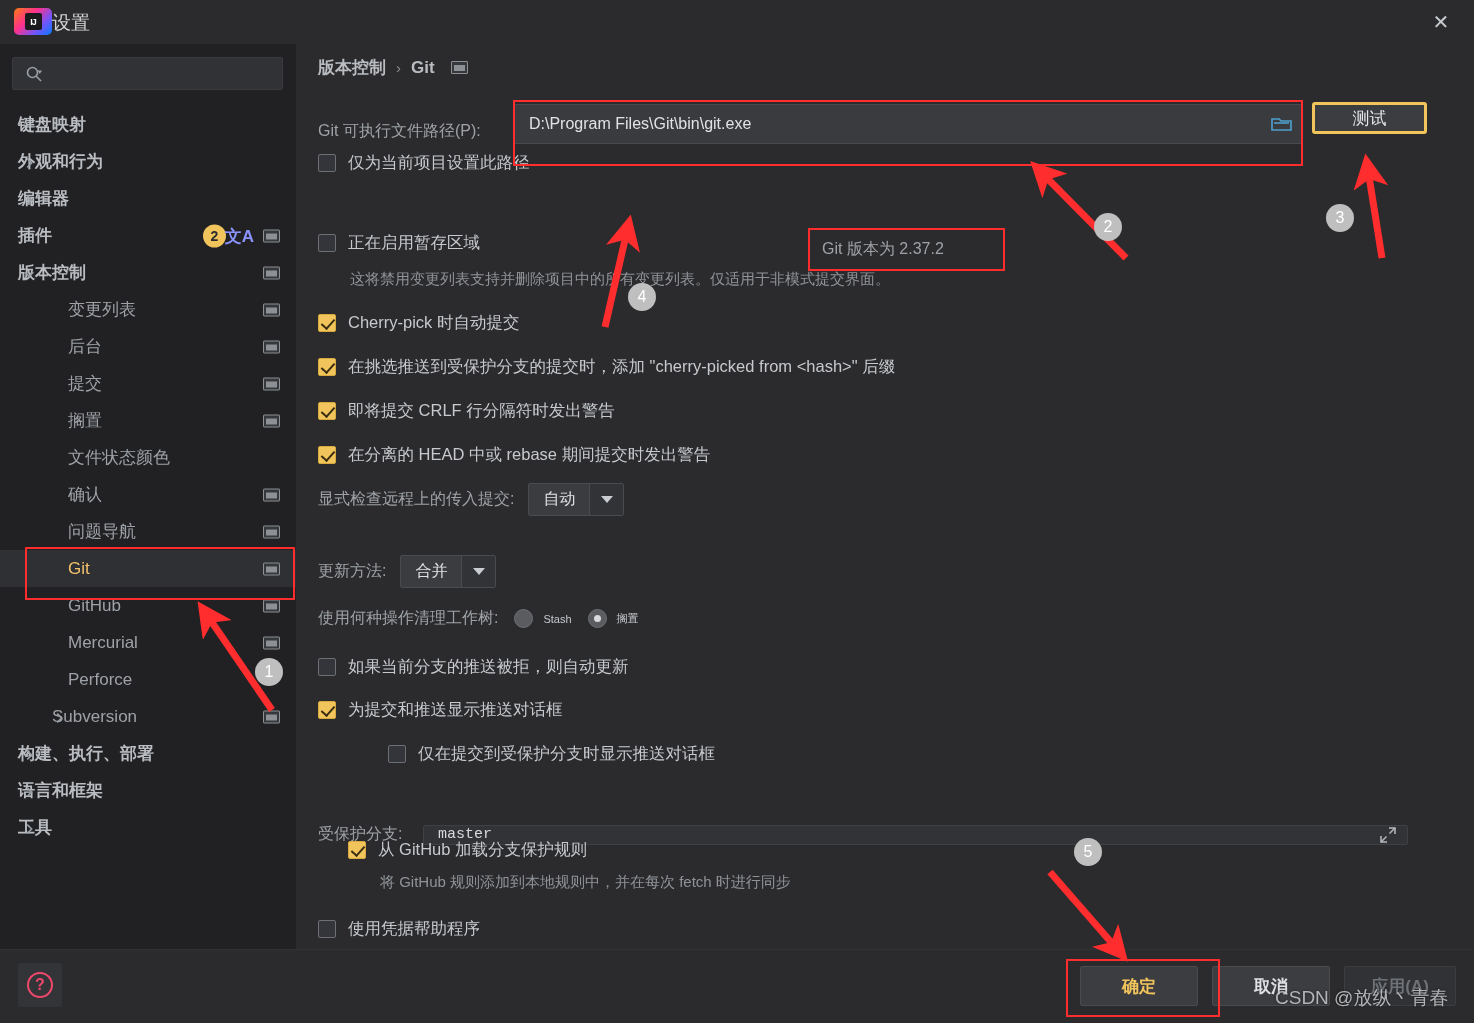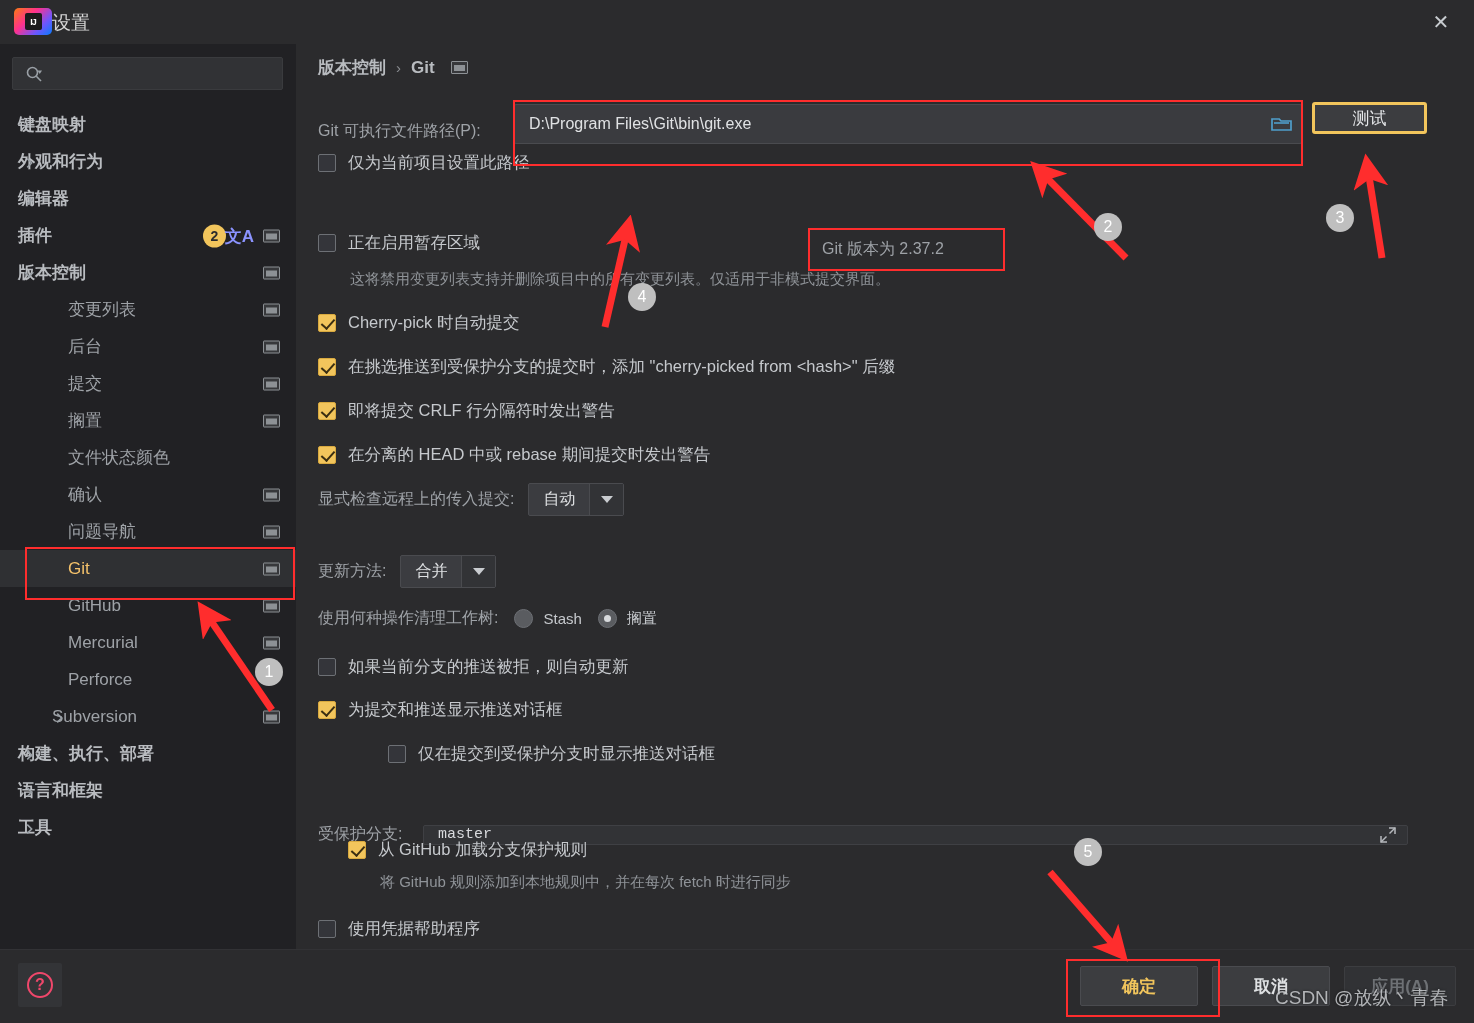--- a/index.html
+++ b/index.html
@@ -175,21 +175,21 @@
   }
 
   .radio {
     width: 19px; height: 19px; border-radius: 50%;
     background: #5a5c60; border: 1px solid #6d7075; position: relative; flex: none;
   }
   .radio.on::after {
     content:""; position: absolute; left: 5px; top: 5px; width: 7px; height: 7px;
     border-radius: 50%; background: #d8dadd;
   }
-  .radio-label { font-size: 15px; color: #c6c9cd; }
+  .radio-label { font-size: 11px; color: #c6c9cd; }
 
   .pb-row { position: absolute; left: 22px; top: 780px; display: flex; align-items: center; }
   .pb-label { font-size: 16px; color: #9ea2a7; width: 105px; }
   .pb-field {
     width: 985px; height: 20px; background: #323336; border: 1px solid #3f4044; border-radius: 2px;
     display: flex; align-items: center; padding: 0 10px 0 14px;
   }
   .pb-field .pbv { flex: 1; font-family: "Liberation Mono","DejaVu Sans Mono", monospace; font-size: 15px; color: #d8dadd; }
   .expand-icon { width: 18px; height: 18px; color: #b6b9bd; }
 

